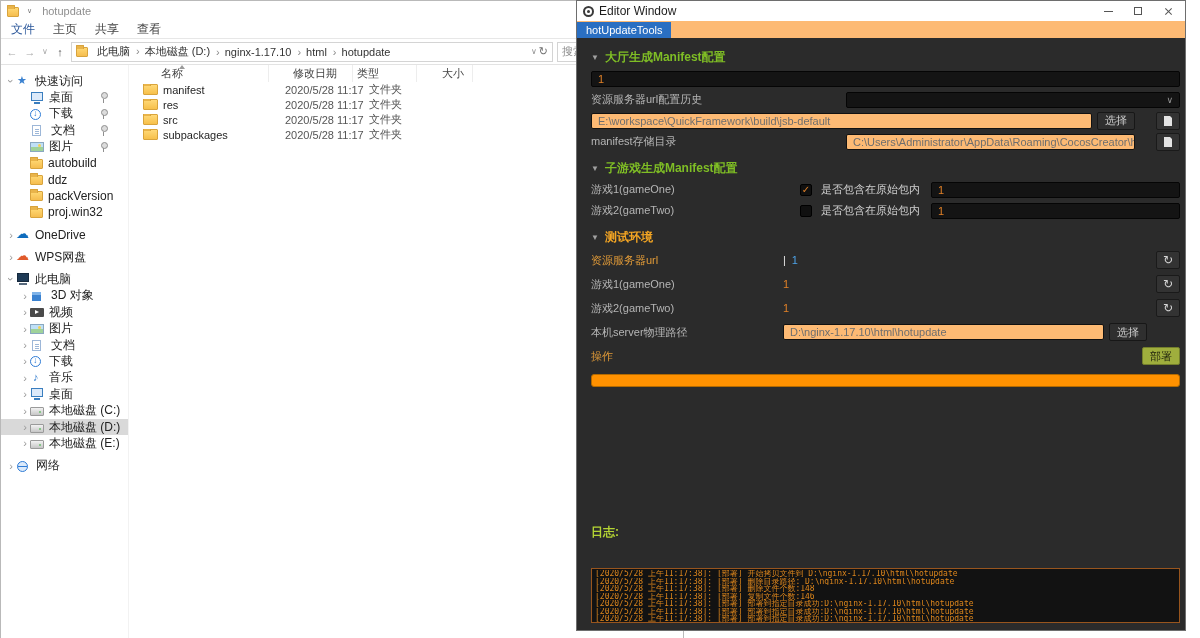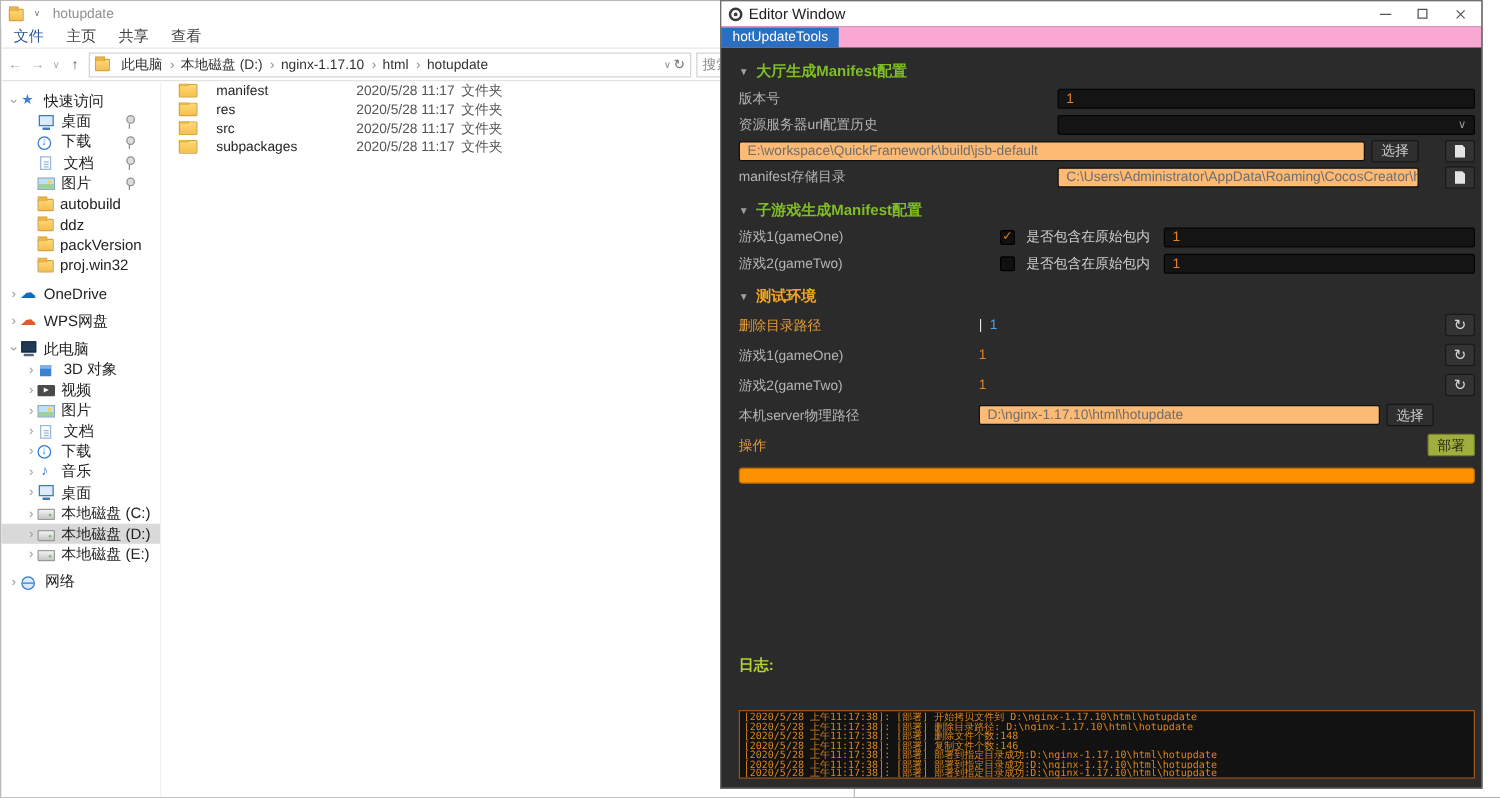--- a/index.html
+++ b/index.html
@@ -81,34 +81,34 @@
   .x-list { flex:1; padding-left:4px; overflow:hidden; }
   .lhead { display:flex; height:17px; align-items:center; font-size:11px; color:#444; }
   .lhc { position:relative; height:100%; display:flex; align-items:center; border-right:1px solid #ededed; padding-left:4px; }
   .hc-name { width:136px; padding-left:28px; }
   .hc-date { width:84px; padding-left:24px; }
   .hc-type { width:64px; }
   .hc-size { width:56px; justify-content:flex-end; padding-right:8px; }
   .sortup { position:absolute; left:46px; top:0; width:0; height:0; border-left:3.5px solid transparent; border-right:3.5px solid transparent; border-bottom:4px solid #9a9a9a; }
   .lrow { display:flex; height:15px; align-items:center; font-size:11px; color:#1f1f1f; }
   .lc { padding-left:4px; white-space:nowrap; overflow:hidden; }
-  .c-name { width:136px; display:flex; align-items:center; gap:15px; padding-left:10px; }
+  .c-name { width:136px; display:flex; align-items:center; gap:5px; padding-left:10px; }
   .c-date { width:84px; color:#555;margin-left:12px; }
   .c-type { width:64px; color:#555; }
   .c-size { width:56px; }
   .fic { position:relative; width:15px; height:11px; flex:none; background:linear-gradient(#ffd978,#f7c04a); border:1px solid #d9a43b; border-radius:1px; }
   .fic::before { content:""; position:absolute; top:-3px; left:-1px; width:6px; height:3px; background:#e9b44a; border:1px solid #d9a43b; border-bottom:none; border-radius:1px 1px 0 0; }
 
   
   .ewin { position:absolute; left:576px; top:0; width:610px; height:631px; background:#2b2b2b; border:1px solid #6e6e6e; display:flex; flex-direction:column; }
   .e-title { height:20px; background:#ffffff; display:flex; align-items:center; padding:0 2px 0 6px; flex:none; }
   .e-title .t { font-size:12px; color:#1c1c1c; margin-left:5px; flex:1; }
   .eicon { width:11px; height:11px; border:2px solid #3a3a3a; border-radius:50%; position:relative; }
   .eicon::before { content:""; position:absolute; left:2px; top:2px; width:3px; height:3px; background:#3a3a3a; border-radius:50%; }
-  .e-tabs { height:17px; background:#f9a8d4; display:flex; align-items:flex-end; flex:none; }
+  .e-tabs { height:17px; background:#fdba74; display:flex; align-items:flex-end; flex:none; }
   .e-tab { background:#2a6fc2; color:#fff; font-size:11px; height:16px; padding:0 9px; display:flex; align-items:center; }
   .e-body { flex:1; display:flex; flex-direction:column; padding:5px 5px 7px 14px; overflow:hidden; }
   .sec { display:flex; align-items:center; gap:6px; height:16px; margin:6px 0 5px; }
   .sec .tri { color:#a0a0a0; font-size:8px; }
   .sec .st { color:#7fbe25; font-size:12px; font-weight:bold; }
   .sec.orange .st { color:#f5a623; }
   .frow { display:flex; align-items:center; height:17px; margin-bottom:4px; }
   .frow .lbl { width:255px; flex:none; color:#b5b5b5; font-size:11px; white-space:nowrap; }
   .frow .lbl.n { width:192px; }
   .frow .lbl.m { width:209px; }
@@ -314,20 +314,35 @@
             <span class="nlb">本地磁盘 (E:)</span>
           </div>
         <div class="nitem l0 grp">
             <span class="ch"></span>
             <span class="ic ic-net"></span>
             <span class="nlb">网络</span>
           </div>
       </div>
 
       <div class="x-list">
+        <div class="lhead">
+          <span class="lhc hc-name">
+              <span class="sortup"></span>
+              <span>名称</span>
+            </span>
+          <span class="lhc hc-date">
+              <span>修改日期</span>
+            </span>
+          <span class="lhc hc-type">
+              <span>类型</span>
+            </span>
+          <span class="lhc hc-size">
+              <span>大小</span>
+            </span>
+        </div>
         <div class="lrow">
           <span class="lc c-name">
               <span class="fic"></span>
               <span>manifest</span>
             </span>
           <span class="lc c-date">2020/5/28 11:17</span>
           <span class="lc c-type">文件夹</span>
           <span class="lc c-size"></span>
         </div>
         <div class="lrow">
@@ -381,21 +396,20 @@
       <div class="e-tab">hotUpdateTools</div>
     </div>
 
     <div class="e-body">
 
       <div class="sec">
         <span class="tri">▼</span>
         <span class="st">大厅生成Manifest配置</span>
       </div>
       <div class="frow">
-        <span class="lbl">版本号</span>
         <div class="ctr">
             <div class="inp full">
               <span>1</span>
             </div>
           </div>
       </div>
       <div class="frow">
         <span class="lbl">资源服务器url配置历史</span>
         <div class="ctr">
           <div class="inp full">
@@ -449,21 +463,21 @@
               <span>1</span>
             </div>
         </div>
       </div>
 
       <div class="sec orange">
         <span class="tri">▼</span>
         <span class="st">测试环境</span>
       </div>
       <div class="frow" style="height:20px">
-        <span class="lbl n accent">删除目录路径</span>
+        <span class="lbl n accent">资源服务器url</span>
         <div class="ctr">
           <span class="caret">|</span>
           <span class="val blue">1</span>
           <span class="spacefill"></span>
           <div class="mini">
               <span class="rf">↻</span>
             </div>
         </div>
       </div>
       <div class="frow" style="height:20px">

